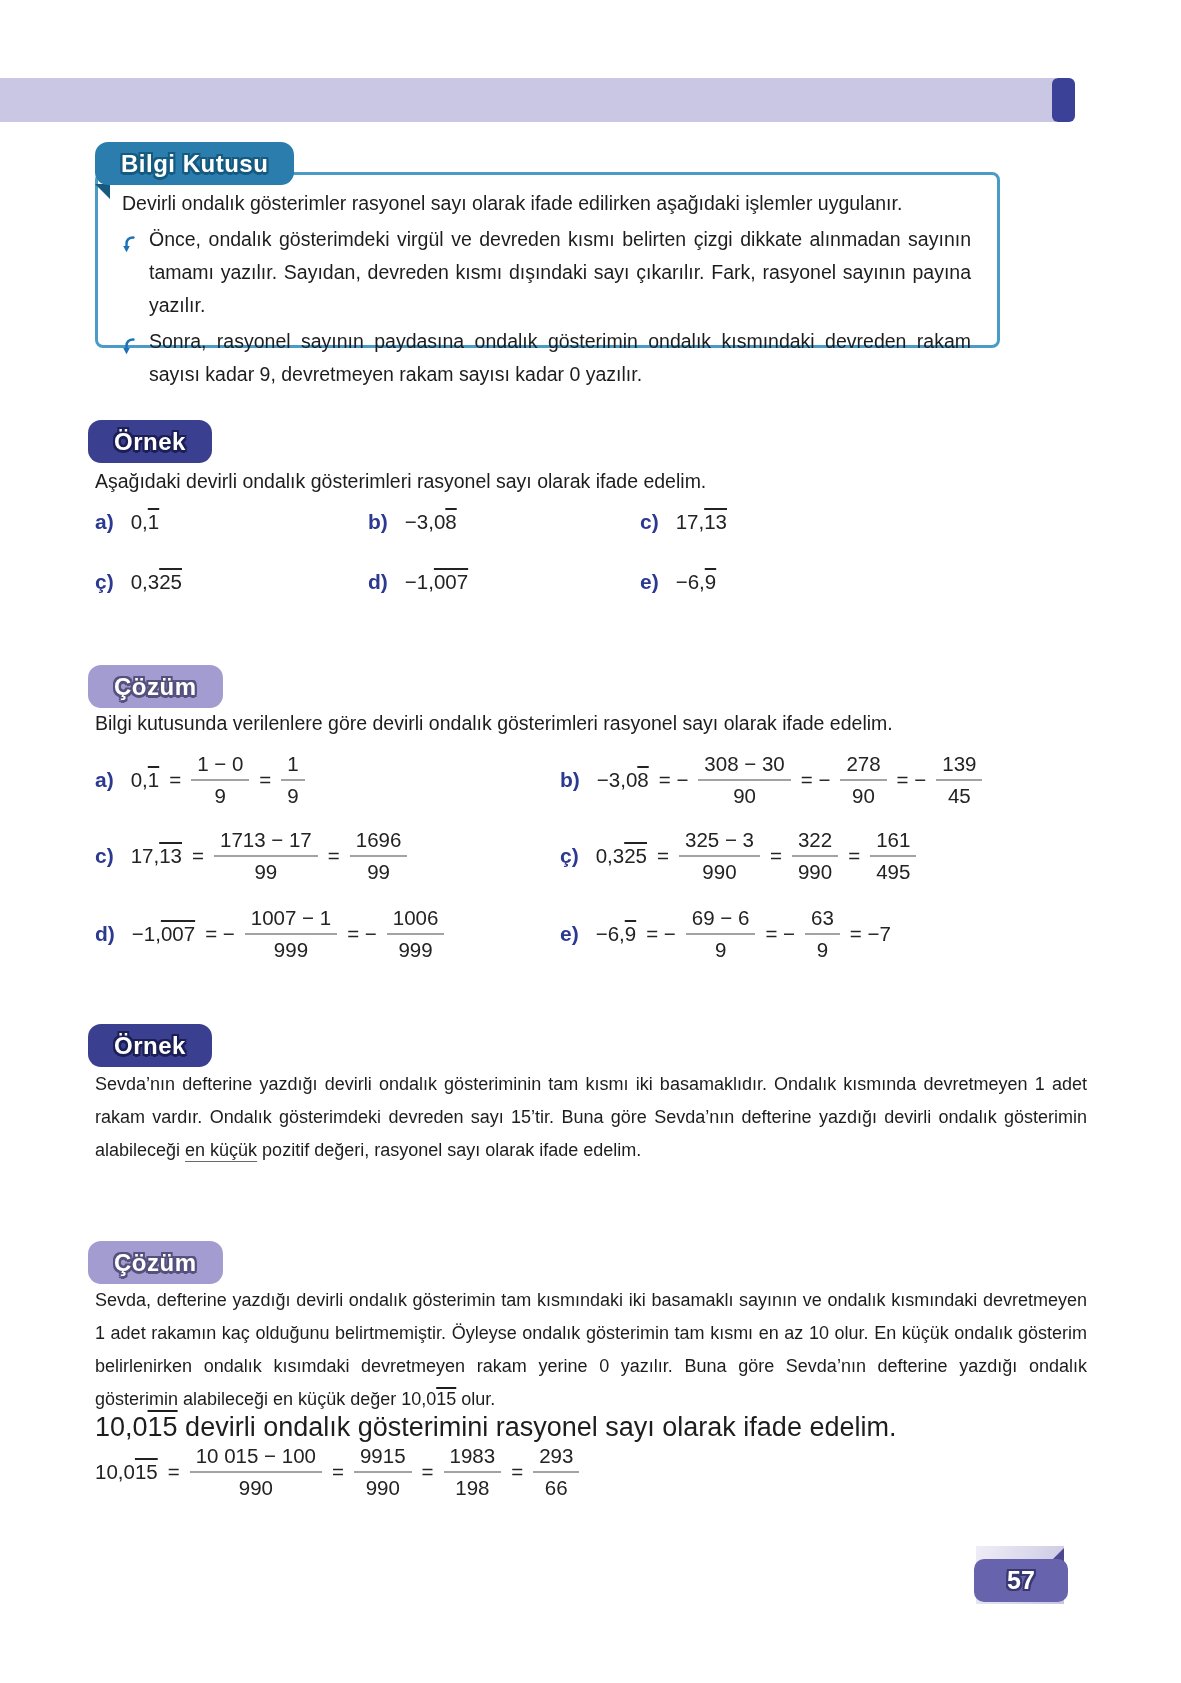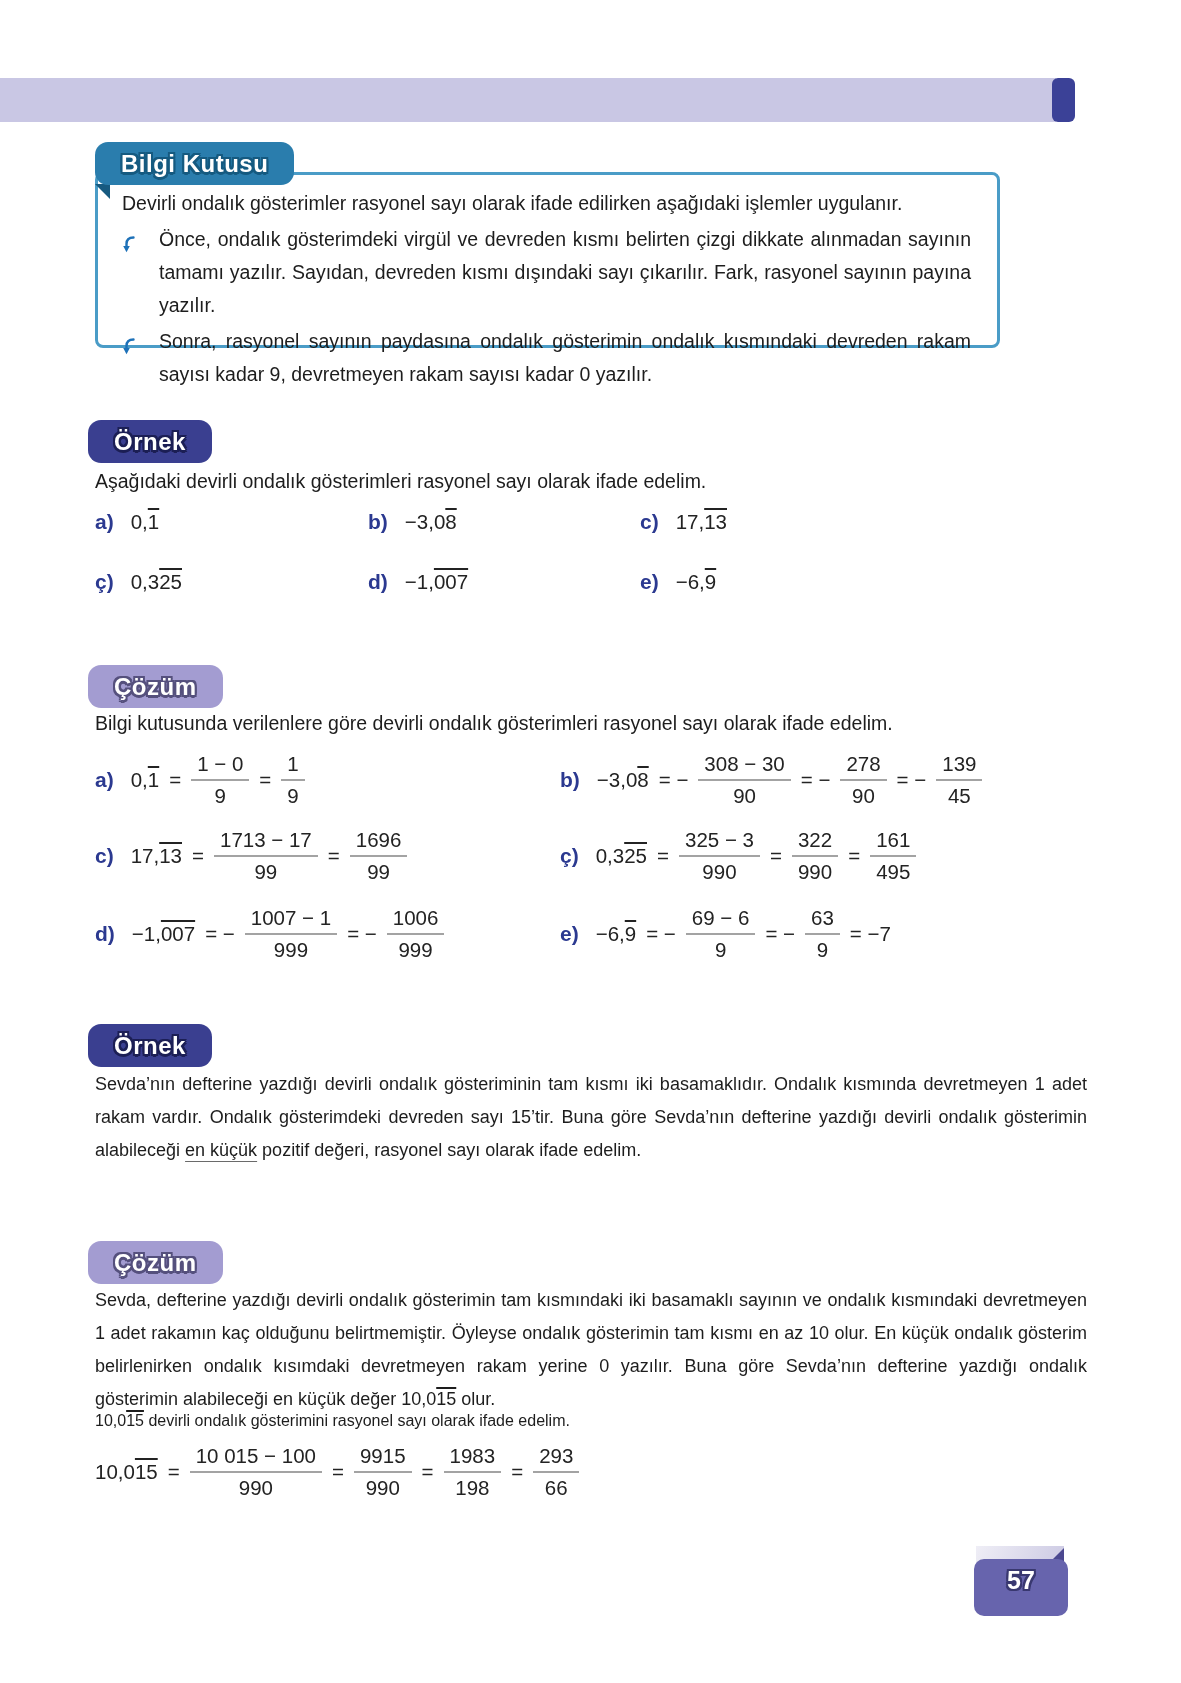--- a/index.html
+++ b/index.html
@@ -21,21 +21,21 @@
   .badge.cozum { background:#a39cd1;
     text-shadow:-2px -2px 0 #55507d,2px -2px 0 #55507d,-2px 2px 0 #55507d,2px 2px 0 #55507d,-2px 0 0 #55507d,2px 0 0 #55507d,0 -2px 0 #55507d,0 3px 0 #55507d; }
 
   
   .infobox { position:absolute; left:95px; top:172px; width:905px; height:176px;
              border:3.5px solid #4a9cc7; border-radius:8px; background:#fff; z-index:1;
              padding:12px 26px 0 24px; font-size:19.5px; line-height:33px; color:#1d1d1d; }
   .bilgi-fold { position:absolute; left:95px; top:184px; width:0; height:0;
                 border-top:15px solid #175a80; border-left:15px solid transparent; z-index:2; }
   .infobox p { margin:0; }
-  .bullet { display:flex; gap:24px; margin-top:3px; }
+  .bullet { display:flex; gap:14px; margin-top:3px; }
   .bullet .arrow { flex:0 0 auto; margin-top:7px; }
   .bullet .btext { text-align:justify; }
 
   
   .line { position:absolute; left:95px; font-size:19.5px; color:#1d1d1d; }
 
   
   .exitem { position:absolute; display:flex; gap:17px; font-size:20.5px; color:#232323; }
   .lbl { font-weight:bold; color:#2b3990; font-size:21px; }
 
@@ -52,21 +52,21 @@
 
   
   .para { position:absolute; left:95px; width:992px; font-size:18px; line-height:33px;
           color:#1d1d1d; text-align:justify; }
 
   
   .pn-strip { position:absolute; left:976px; top:1546px; width:88px; height:58px;
               background:linear-gradient(115deg,#efeef6 0%,#c6c3e0 100%); }
   .pn-fold { position:absolute; left:1050px; top:1548px; width:0; height:0;
              border-top:14px solid transparent; border-right:14px solid #4c4890; }
-  .pn-badge { position:absolute; left:974px; top:1559px; width:94px; height:57px; background:#6764ad;
+  .pn-badge { position:absolute; left:974px; top:1559px; width:94px; height:43px; background:#6764ad;
               border-radius:10px; color:#fff; font-weight:bold; font-size:25px; line-height:43px;
               text-align:center;
               text-shadow:-2px -2px 0 #393870,2px -2px 0 #393870,-2px 2px 0 #393870,2px 2px 0 #393870,-2px 0 0 #393870,2px 0 0 #393870,0 -2px 0 #393870,0 2px 0 #393870; }
 </style>
 </head>
 <body>
 
 <div class="page">
 
   <div class="topbar"></div>
@@ -230,21 +230,21 @@
 
   <div class="badge ornek" style="left:88px; top:1024px;">Örnek</div>
   <div class="para" style="top:1068px;">
     <span>Sevda’nın defterine yazdığı devirli ondalık gösteriminin tam kısmı iki basamaklıdır. Ondalık kısmında devretmeyen 1 adet rakam vardır. Ondalık gösterimdeki devreden sayı 15’tir. Buna göre Sevda’nın defterine yazdığı devirli ondalık gösterimin alabileceği </span><span class="ul">en küçük</span><span> pozitif değeri, rasyonel sayı olarak ifade edelim.</span>
   </div>
 
   <div class="badge cozum" style="left:88px; top:1241px;">Çözüm</div>
   <div class="para" style="top:1284px;">
     <span>Sevda, defterine yazdığı devirli ondalık gösterimin tam kısmındaki iki basamaklı sayının ve ondalık kısmındaki devretmeyen 1 adet rakamın kaç olduğunu belirtmemiştir. Öyleyse ondalık gösterimin tam kısmı en az 10 olur. En küçük ondalık gösterim belirlenirken ondalık kısımdaki devretmeyen rakam yerine 0 yazılır. Buna göre Sevda’nın defterine yazdığı ondalık gösterimin alabileceği en küçük değer 10,0</span><span class="ov">15</span><span> olur.</span>
   </div>
-  <div class="line" style="top:1412px; font-size:16px;">
+  <div class="line" style="top:1412px; font-size:27px;">
     <span>10,0</span><span class="ov">15</span><span> devirli ondalık gösterimini rasyonel sayı olarak ifade edelim.</span>
   </div>
 
   <div class="eq" style="left:95px; top:1444px;">
     <span><span>10,0</span><span class="ov">15</span></span>
     <span class="op">=</span>
     <span class="frac">
         <span class="num">10 015 − 100</span>
         <span class="den">990</span>
       </span>

